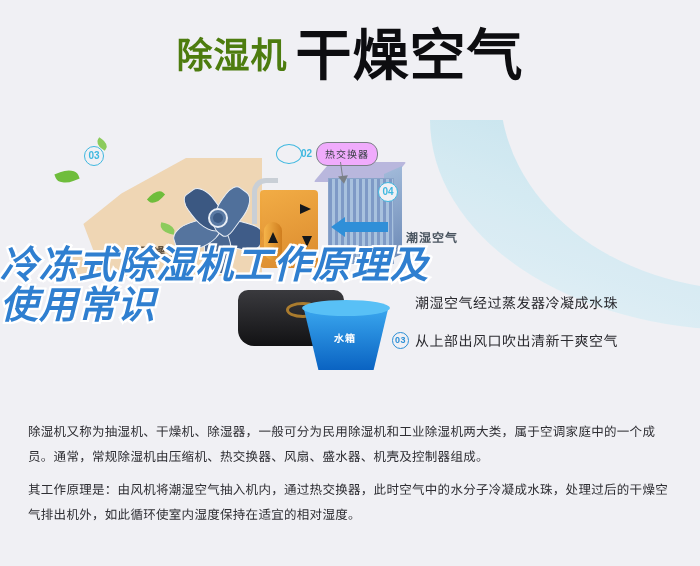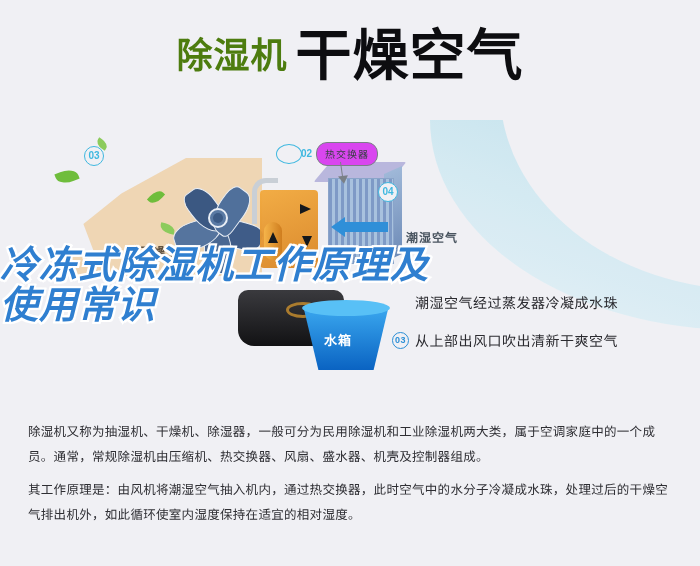--- a/index.html
+++ b/index.html
@@ -128,21 +128,21 @@
   .badge-02 { left:276px; top:26px;padding-left:24px; }
   .badge-03 { left:84px; top:28px; }
 
   
   .callout {
     position:absolute;
     left:316px; top:24px;
     padding:3px 8px 4px;
     border:1.4px solid #7a8086;
     border-radius:11px;
-    background:#d946ef;
+    background:#f0abfc;
     font-size:10px;
     color:#3a4046;
     letter-spacing:1px;
     white-space:nowrap;
   }
   .callout-tail {
     position:absolute;
     left:340px; top:44px;
     width:1.4px; height:16px;
     background:#7a8086;
@@ -261,22 +261,22 @@
     background:linear-gradient(180deg,#3aa7ef,#0a63c2);
     clip-path:polygon(4% 0%, 96% 0%, 80% 100%, 20% 100%);
   }
   .tank-rim {
     position:absolute; left:2px; top:0px;
     width:88px; height:16px;
     background:#58c0f6;
     border-radius:50%;
   }
   .tank-label {
-    position:absolute; left:24px; top:30px;
-    font-size:13px; color:#ffffff;
+    position:absolute; left:34px; top:30px;
+    font-size:10px; color:#ffffff;
     font-weight:700; letter-spacing:1px;
   }
 
   
   .leaf {
     position:absolute;
     background:#6fbd3c;
     border-radius:0 72% 0 72%;
   }
   .leaf.pale { background:#8ccb5c; }

